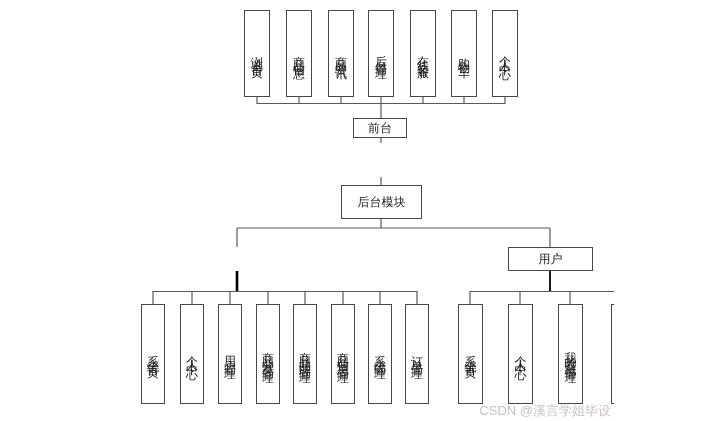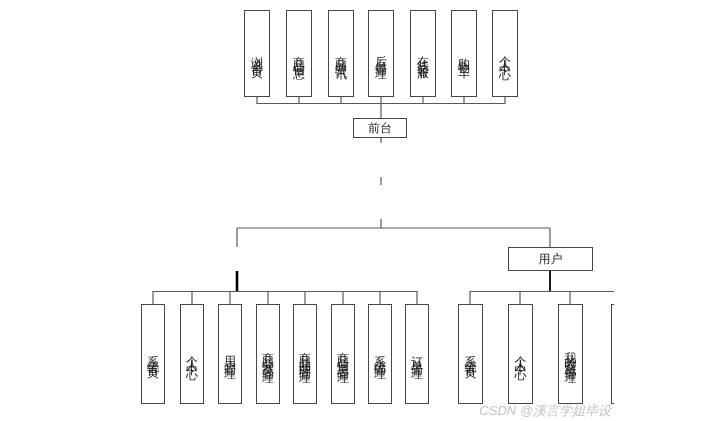--- a/index.html
+++ b/index.html
@@ -30,21 +30,20 @@
     line-height:1;
     font-size:12px;
     color:var(--text,#1a1a1a);
   }
   .watermark{
     position:absolute;
     right:3px;top:402px;
     font-size:13px;
     color:var(--watermark,#c9c2c2);
     white-space:nowrap;
-    font-style:italic;
   }
 </style>
 </head>
 <body>
 
 <div class="canvas">
 
   <svg class="wires" width="701" height="421">
 
     <line x1="257" y1="97" x2="257" y2="104"></line>
@@ -101,20 +100,21 @@
       <span>在线客服</span>
     </div>
   <div class="box vbox" style="left:451px;top:10px;width:26px;height:87px">
       <span>购物车</span>
     </div>
   <div class="box vbox" style="left:492px;top:10px;width:26px;height:87px">
       <span>个人中心</span>
     </div>
 
   <div class="box" style="left:353px;top:118px;width:54px;height:20px">前台</div>
+  <div class="box" style="left:341px;top:185px;width:81px;height:34px">后台模块</div>
 
   <div class="box" style="left:508px;top:247px;width:85px;height:24px">用户</div>
 
   <div class="box vbox" style="left:141px;top:304px;width:24px;height:100px">
       <span>系统首页</span>
     </div>
   <div class="box vbox" style="left:180px;top:304px;width:24px;height:100px">
       <span>个人中心</span>
     </div>
   <div class="box vbox" style="left:218px;top:304px;width:24px;height:100px">

